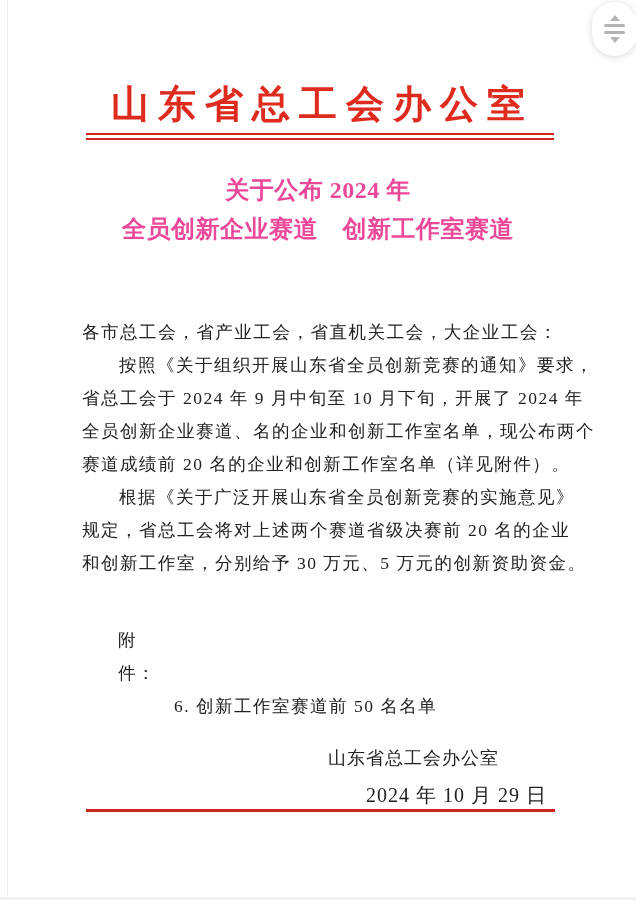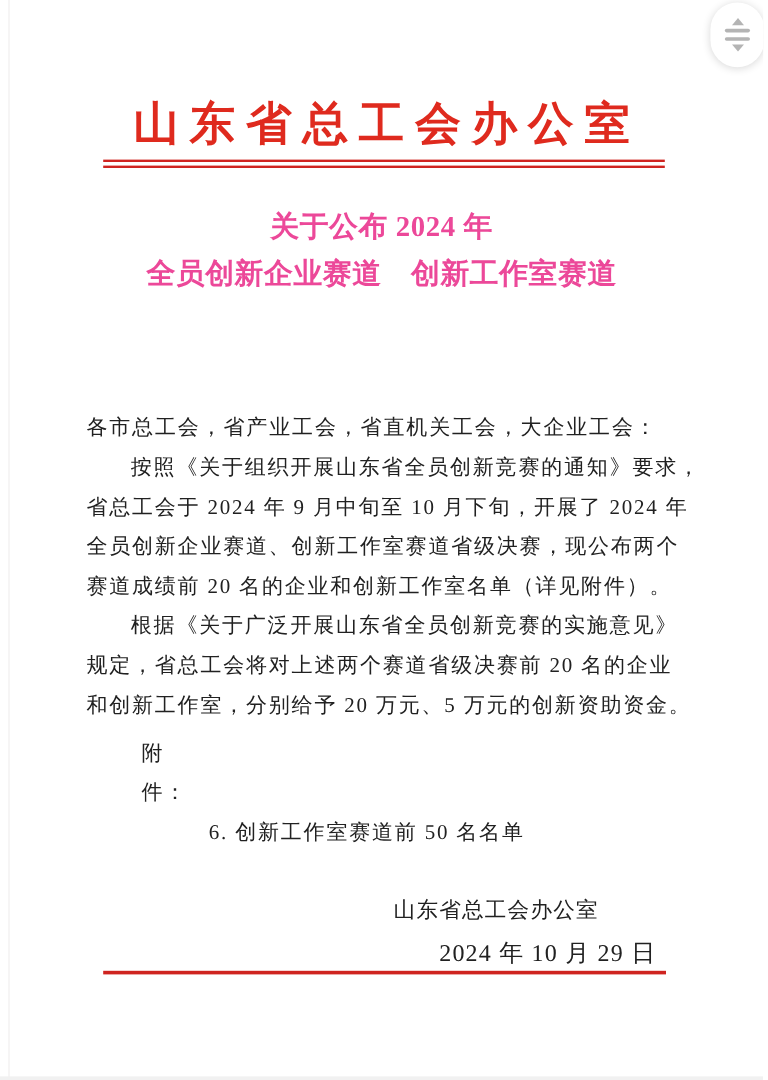--- a/index.html
+++ b/index.html
@@ -92,38 +92,37 @@
     font-size: 24px;
     font-weight: 700;
     line-height: 39px;
     letter-spacing: 0.5px;
     color: #ec4899;
   }
 
   
   .body-text {
     position: absolute;
-    top: 316px; left: 72px;
+    top: 316px; left: 82px;
     width: 476px;
     font-size: 17.5px;
     line-height: 33px;
     letter-spacing: 1.5px;
-    margin-top: 24px;
   }
   .body-text .line {
     text-align: justify;
     text-align-last: justify;
     white-space: nowrap;
   }
   .body-text .line.indent { text-indent: 37px; }
 
   
   .attachments {
     position: absolute;
-    top: 611px; left: 118px;
+    top: 624px; left: 118px;
     font-size: 17.5px;
     line-height: 33px;
     letter-spacing: 1.5px;
   }
   .attach-row { display: flex; }
   .attach-label { width: 56px; flex: 0 0 56px; }
 
   
   .signoff-issuer {
     position: absolute;
@@ -170,25 +169,25 @@
 
   <div class="doc-title">
     <div>关于公布 2024 年</div>
     <div>全员创新企业赛道　创新工作室赛道</div>
   </div>
 
   <div class="body-text">
     <div class="line">各市总工会，省产业工会，省直机关工会，大企业工会：</div>
     <div class="line indent">按照《关于组织开展山东省全员创新竞赛的通知》要求，</div>
     <div class="line">省总工会于 2024 年 9 月中旬至 10 月下旬，开展了 2024 年</div>
-    <div class="line">全员创新企业赛道、创新工作室赛道省级决赛，现公布两个</div>
+    <div class="line">全员创新企业赛道、名的企业和创新工作室名单，现公布两个</div>
     <div class="line">赛道成绩前 20 名的企业和创新工作室名单（详见附件）。</div>
     <div class="line indent">根据《关于广泛开展山东省全员创新竞赛的实施意见》</div>
     <div class="line">规定，省总工会将对上述两个赛道省级决赛前 20 名的企业</div>
-    <div class="line">和创新工作室，分别给予 20 万元、5 万元的创新资助资金。</div>
+    <div class="line">和创新工作室，分别给予 30 万元、5 万元的创新资助资金。</div>
   </div>
 
   <div class="attachments">
     <div class="attach-row">
       <span class="attach-label">附件：</span>
     </div>
     <div class="attach-row">
       <span class="attach-label"></span>
       <span>6. 创新工作室赛道前 50 名名单</span>
     </div>

